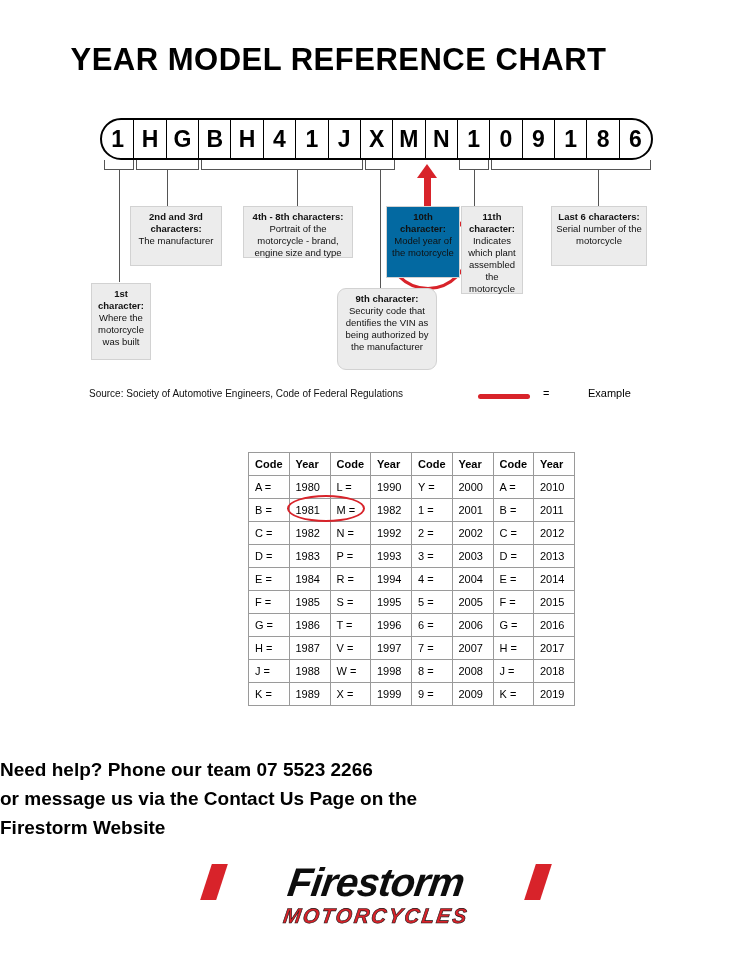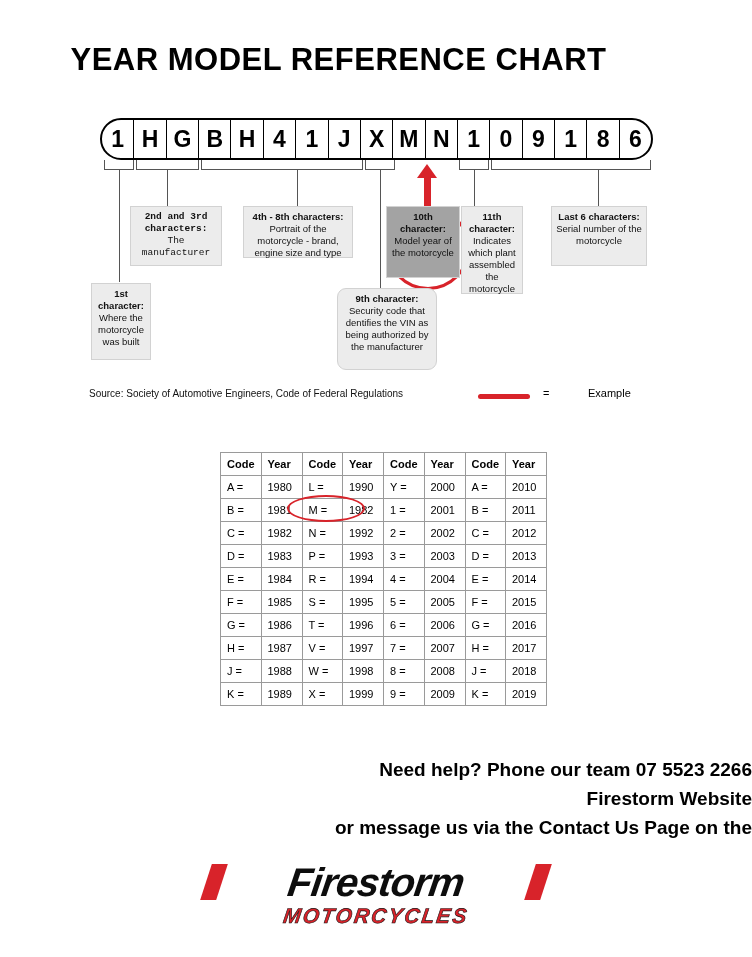--- a/index.html
+++ b/index.html
@@ -130,20 +130,21 @@
 
   
   .year-table-wrap {
     position: absolute;
     top: 452px;
     left: 220px;
   }
   table.year-table {
     border-collapse: collapse;
     font-size: 11px;
+    margin-left: 28px;
   }
   table.year-table td, table.year-table th {
     border: 1px solid #9a9a9a;
     padding: 3px 6px;
     text-align: left;
     height: 16px;
     background: #fff;
     font-weight: normal;
     white-space: nowrap;
   }
@@ -164,21 +165,21 @@
     border-radius: 50%;
     box-sizing: border-box;
   }
 
   
   .help {
     position: absolute;
     top: 755px;
     left: 0;
     width: 752px;
-    text-align: right;
+    text-align: left;
     font-size: 19px;
     font-weight: bold;
     line-height: 29px;
   }
 
   
   .logo {
     position: absolute;
     top: 858px;
     left: 196px;
@@ -263,36 +264,36 @@
 
 <div class="red-ellipse" style="left:386px; top:206px; width:84px; height:84px;"></div>
 <div class="red-arrow-shaft" style="left:424px; top:178px; height:40px;"></div>
 <div class="red-arrow-head" style="left:417px; top:164px;"></div>
 
 <div class="callout" style="left:91px; top:283px; width:60px; height:77px;">
   <b>1st character:</b><br>
   <span>Where the motorcycle was built</span>
 </div>
 
-<div class="callout" style="left:130px; top:206px; width:92px; height:60px;font-family:Liberation Mono, monospace;">
+<div class="callout" style="left:130px; top:206px; width:92px; height:60px;">
   <b>2nd and 3rd characters:</b><br>
   <span>The manufacturer</span>
 </div>
 
 <div class="callout" style="left:243px; top:206px; width:110px; height:52px;">
   <b>4th - 8th characters:</b><br>
   <span>Portrait of the motorcycle - brand, engine size and type</span>
 </div>
 
 <div class="callout" style="left:337px; top:288px; width:100px; height:82px;border-radius:9px;">
   <b>9th character:</b><br>
   <span>Security code that dentifies the VIN as being authorized by the manufacturer</span>
 </div>
 
-<div class="callout" style="left:386px; top:206px; width:74px; height:72px; background:#a3a3a3;">
+<div class="callout" style="left:386px; top:206px; width:74px; height:72px; background:#0369a1;">
   <b>10th character:</b><br>
   <span>Model year of the motorcycle</span>
 </div>
 
 <div class="callout" style="left:461px; top:206px; width:62px; height:88px;">
   <b>11th character:</b><br>
   <span>Indicates which plant assembled the motorcycle</span>
 </div>
 
 <div class="callout" style="left:551px; top:206px; width:96px; height:60px;">
@@ -420,22 +421,22 @@
           <td class="codecell">K =</td>
           <td class="yearcell">2019</td>
         </tr>
       </tbody>
   </table>
 </div>
 <div class="table-red-ellipse"></div>
 
 <div class="help">
   <div>Need help?  Phone our team 07 5523 2266</div>
+  <div>or message us via the Contact Us Page on the</div>
   <div>Firestorm Website</div>
-  <div>or message us via the Contact Us Page on the</div>
 </div>
 
 <div class="logo">
   <div class="logo-slash" style="left:10px; top:6px; width:16px; height:36px;"></div>
   <div class="logo-slash" style="left:334px; top:6px; width:16px; height:36px;"></div>
   <div class="logo-word">Firestorm</div>
   <div class="logo-sub">MOTORCYCLES</div>
 </div>
 
 </body></html>

